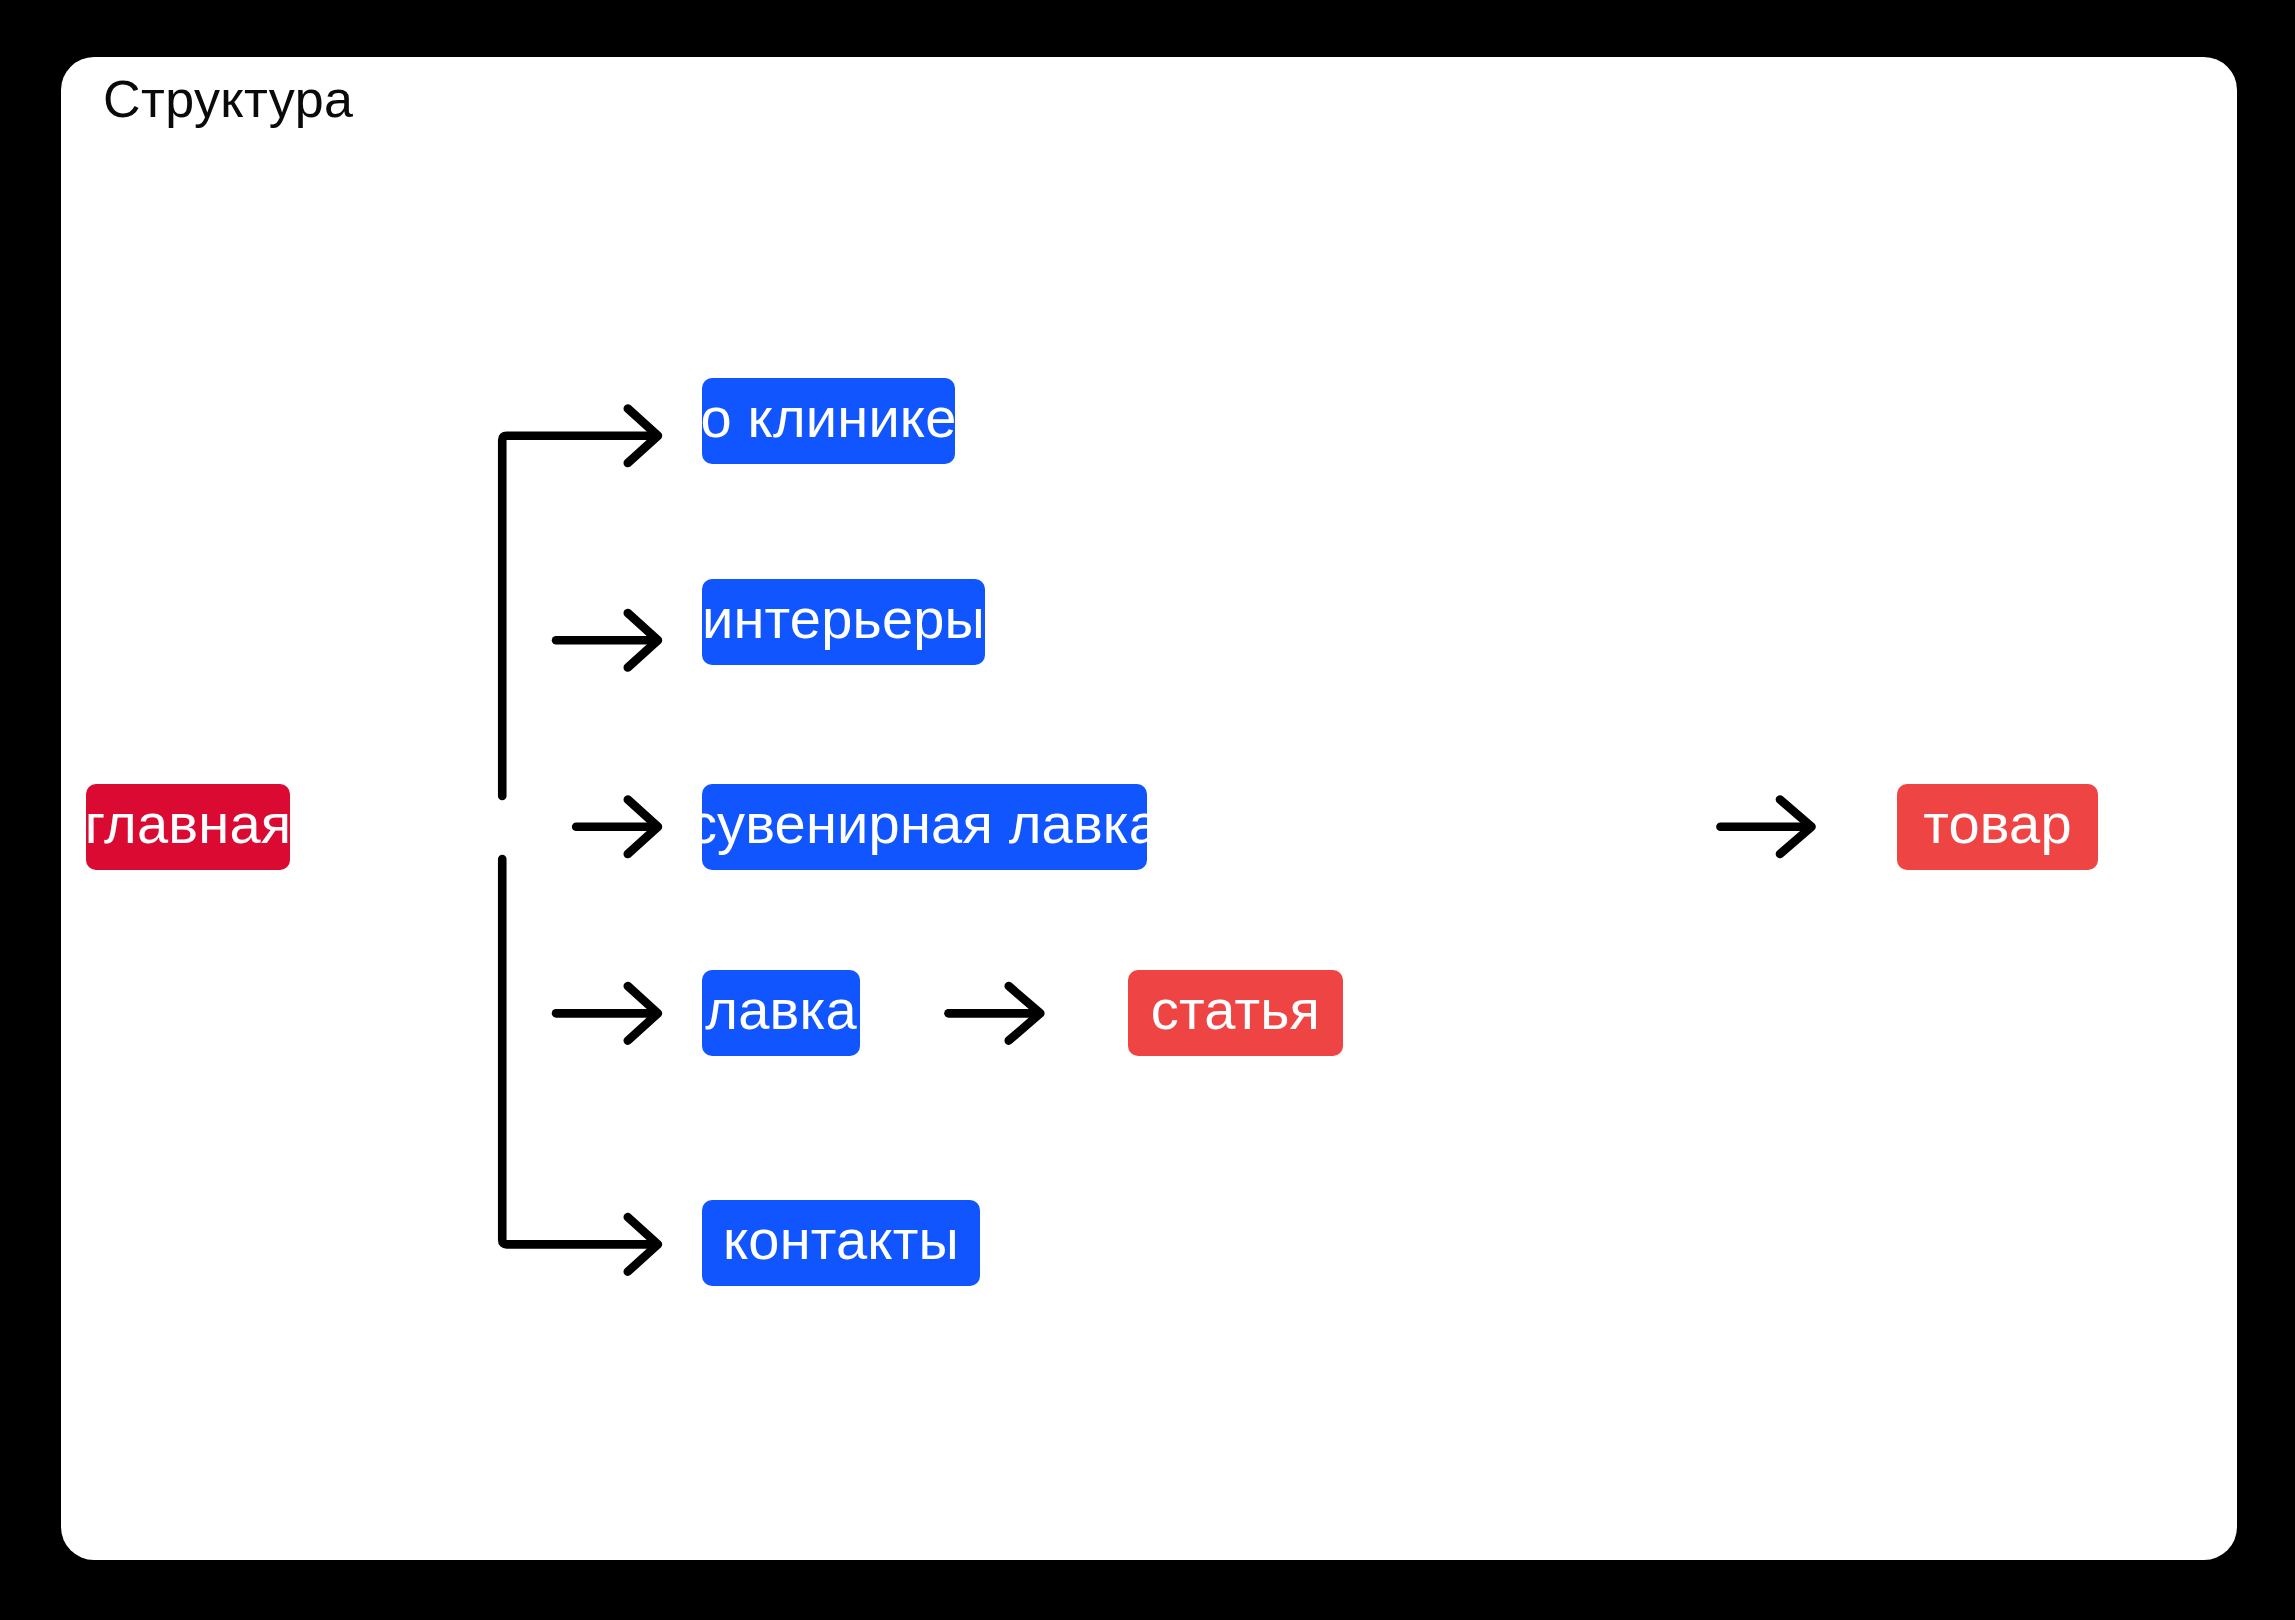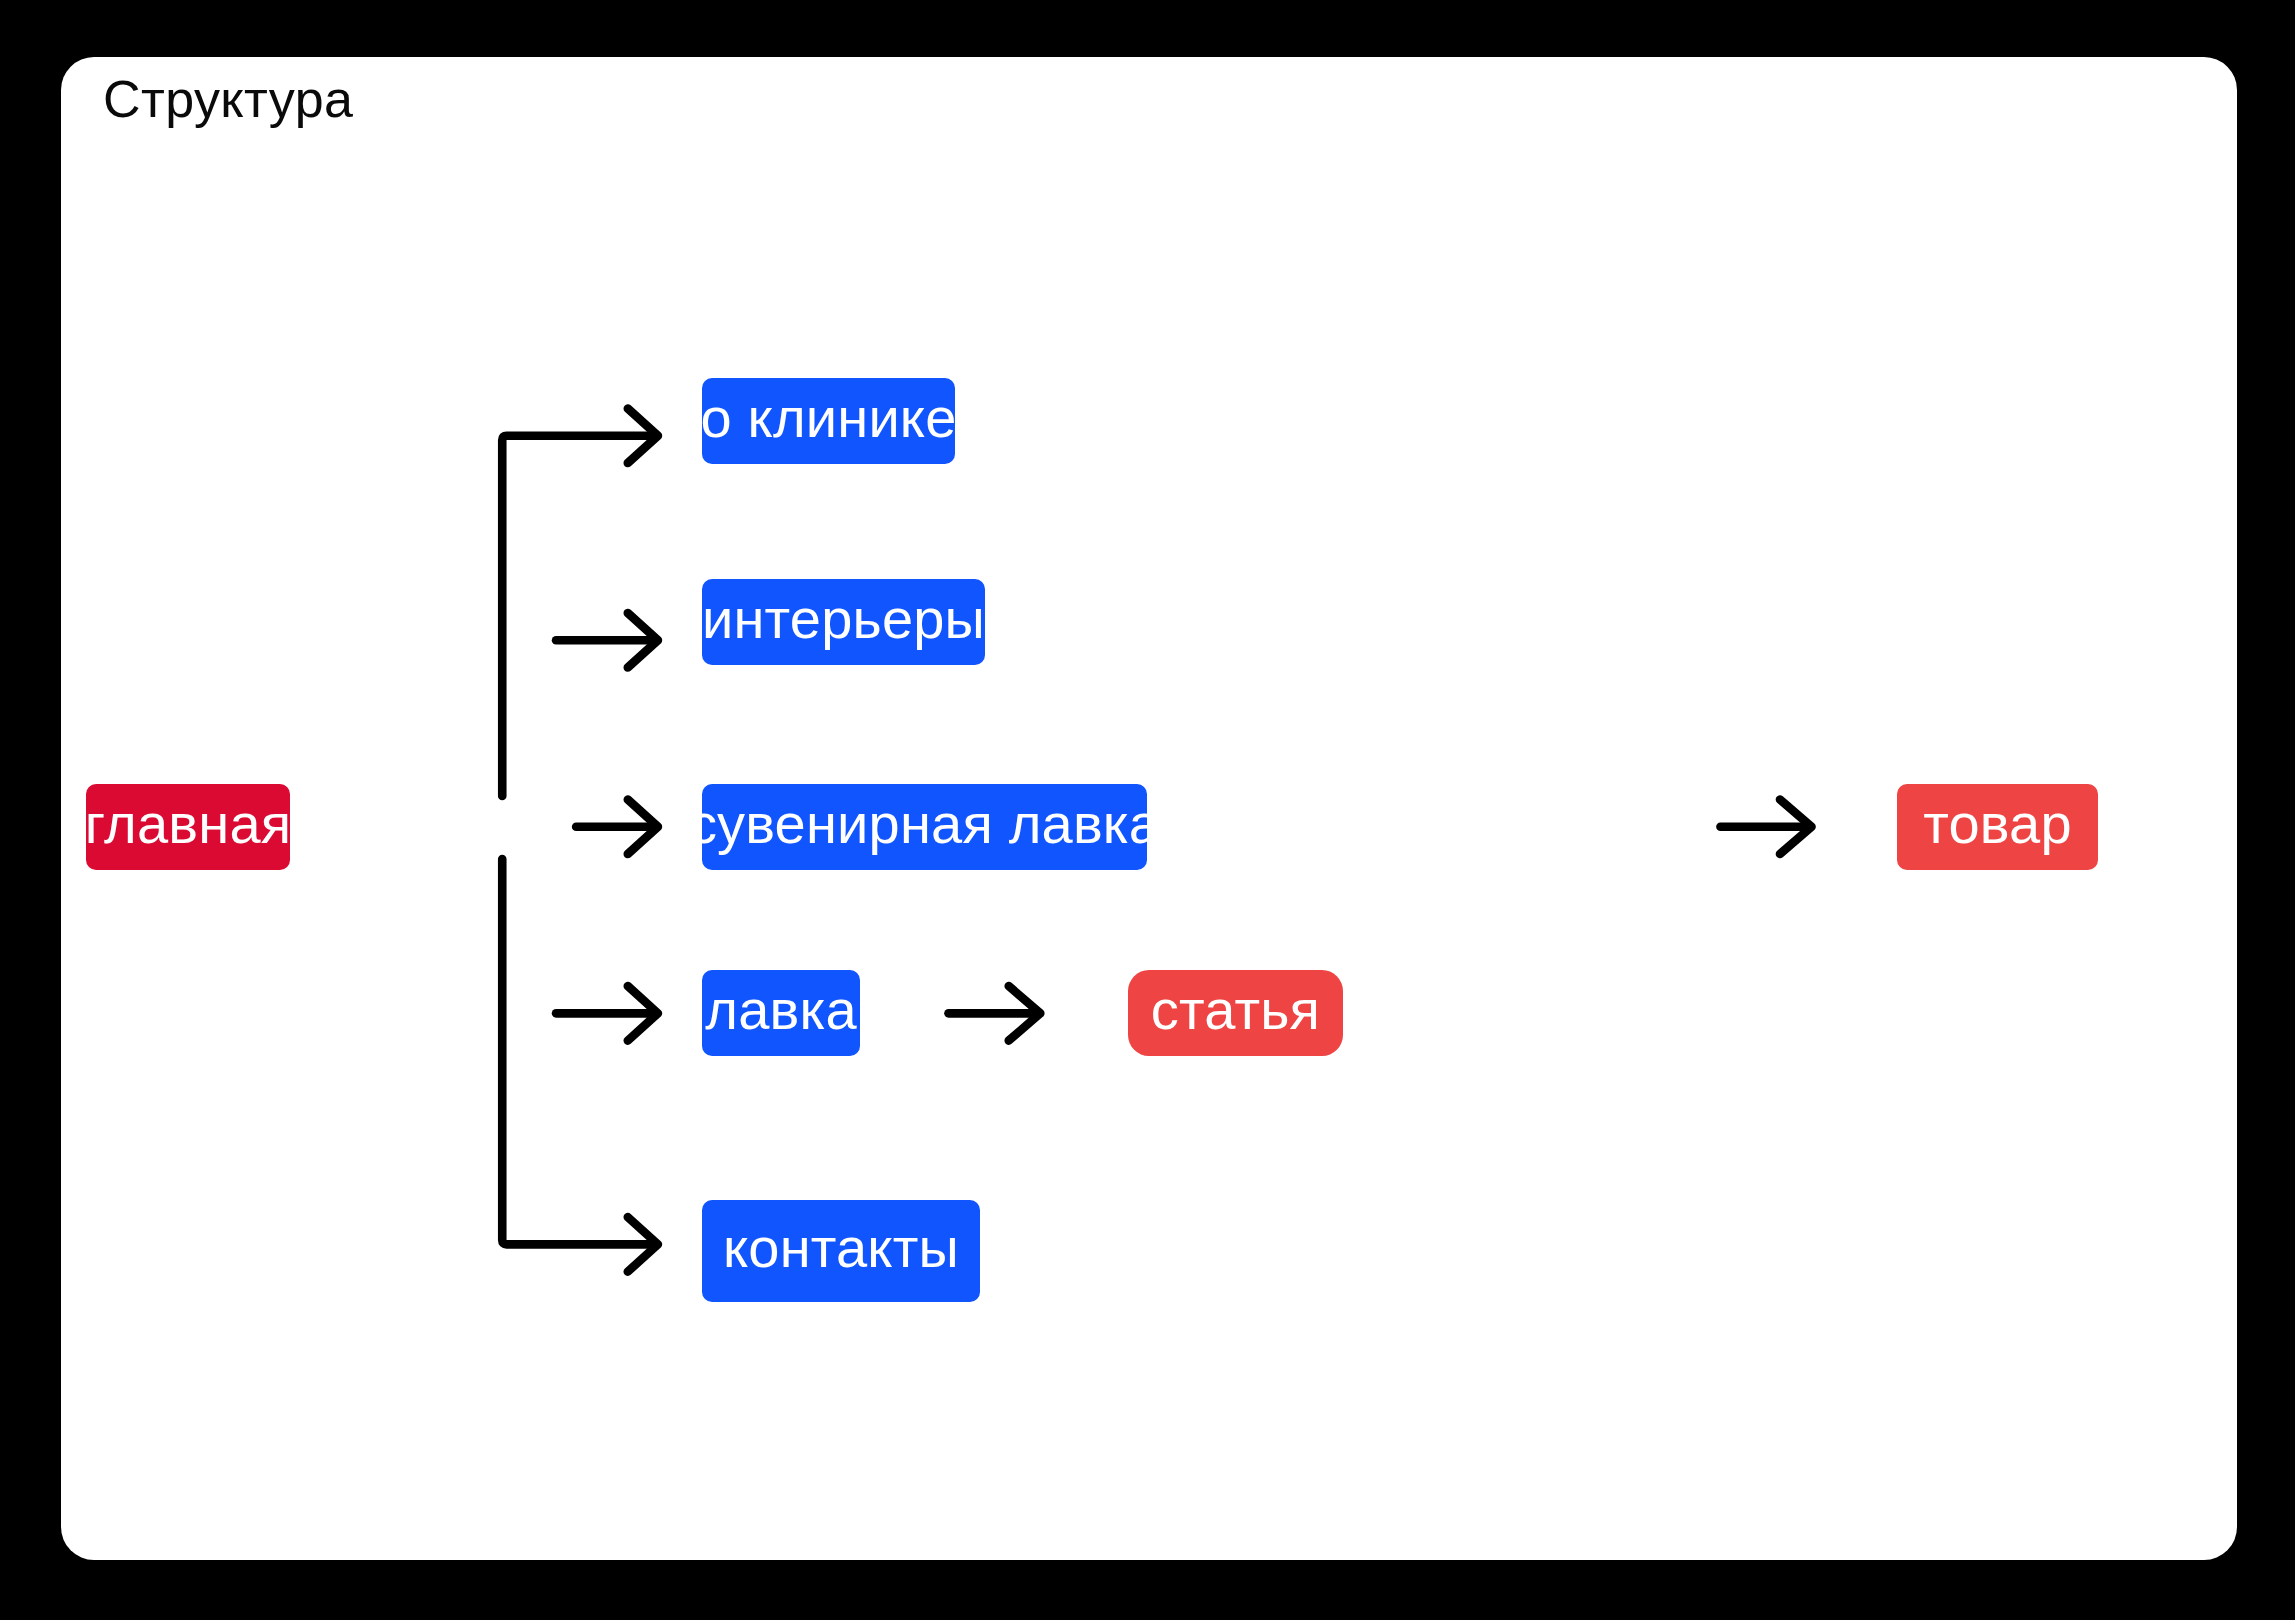--- a/index.html
+++ b/index.html
@@ -144,23 +144,23 @@
     </div>
 
     <div class="node yellow" style="left:1836px; top:727px; width:201px; height:86px;">
       <span class="node-label">товар</span>
     </div>
 
     <div class="node blue" style="left:641px; top:913px; width:158px; height:86px;">
       <span class="node-label">лавка</span>
     </div>
 
-    <div class="node yellow" style="left:1067px; top:913px; width:215px; height:86px;border-radius:21px;">
+    <div class="node yellow" style="left:1067px; top:913px; width:215px; height:86px;">
       <span class="node-label">статья</span>
     </div>
 
-    <div class="node blue" style="left:641px; top:1143px; width:278px; height:102px;">
+    <div class="node blue" style="left:641px; top:1143px; width:278px; height:86px;">
       <span class="node-label">контакты</span>
     </div>
 
   </div>
 </div>
 
 
 </body></html>

